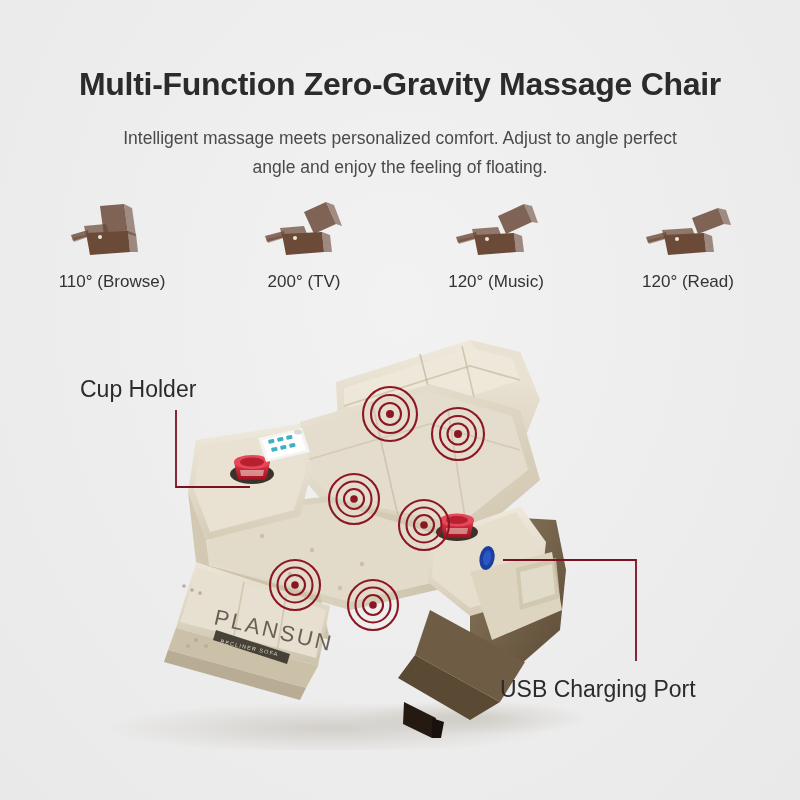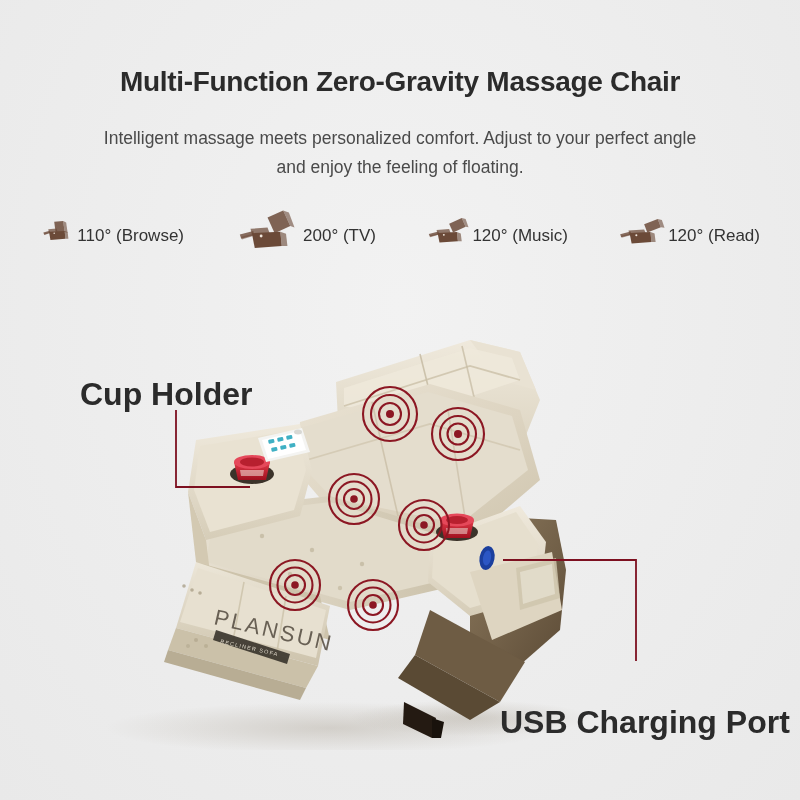--- a/index.html
+++ b/index.html
@@ -12,69 +12,69 @@
   #page {
     position: relative;
     width: 800px; height: 800px;
     background: radial-gradient(ellipse at 50% 38%, #f2f2f2 0%, #ededed 55%, #e9e9e9 100%);
   }
 
   
   .title {
     position: absolute; left: 0; top: 66px; width: 800px;
     text-align: center;
-    font-size: 28px; font-weight: bold; letter-spacing: -0.3px;
+    font-size: 32px; font-weight: bold; letter-spacing: -0.3px;
     color: #2b2b2b;
   }
   .subtitle {
     position: absolute; left: 100px; top: 124px; width: 600px;
     text-align: center;
     font-size: 17.5px; line-height: 29px; color: #4a4a4a;
   }
 
   
   .angles {
     position: absolute; left: 40px; top: 200px;
     width: 720px; height: 105px;
     display: flex; justify-content: space-between; align-items: flex-start;
   }
   .angle-item {
-    width: 144px; display: flex; flex-direction: row; align-items: center;
+    width: 144px; display: flex; flex-direction: column; align-items: center;
   }
   .angle-icon { width: 100px; height: 62px; display:block; }
   .angle-label {
     margin-top: 10px; font-size: 17px; color: #333333; white-space: nowrap;
   }
 
   
   .chair-stage {
     position: absolute; left: 0; top: 310px; width: 800px; height: 440px;
   }
   .chair-svg { position: absolute; left: 0; top: 0; width: 800px; height: 440px; }
 
   
   .rings { position: absolute; left: 0; top: 0; width: 800px; height: 800px; pointer-events: none; }
 
   
   .callout-label {
-    position: absolute; font-size: 32px; font-weight: bold; color: #2b2b2b;
+    position: absolute; font-size: 23px; font-weight: normal; color: #2b2b2b;
     white-space: nowrap;
   }
   .callout-cup { left: 80px; top: 376px; }
-  .callout-usb { left: 500px; top: 676px; margin-top: 28px; }
+  .callout-usb { left: 500px; top: 676px; }
   .leaders { position: absolute; left: 0; top: 0; width: 800px; height: 800px; pointer-events: none; }
 </style>
 </head>
 <body>
 
 <div id="page">
 
   <div class="title">Multi-Function Zero-Gravity Massage Chair</div>
   <div class="subtitle">
-    <span>Intelligent massage meets personalized comfort. Adjust to your perfect</span>
+    <span>Intelligent massage meets personalized comfort. Adjust to angle perfect</span>
     <span>angle and enjoy the feeling of floating.</span>
   </div>
 
   <div class="angles">
 
     <div class="angle-item">
       <svg class="angle-icon" viewBox="0 0 100 62">
         <g fill="#6b4a38">
           <path d="M38 6 L62 4 L66 34 L42 36 Z" opacity="0.85"></path>
           <path d="M62 4 L70 8 L74 36 L66 34 Z" opacity="0.6"></path>

